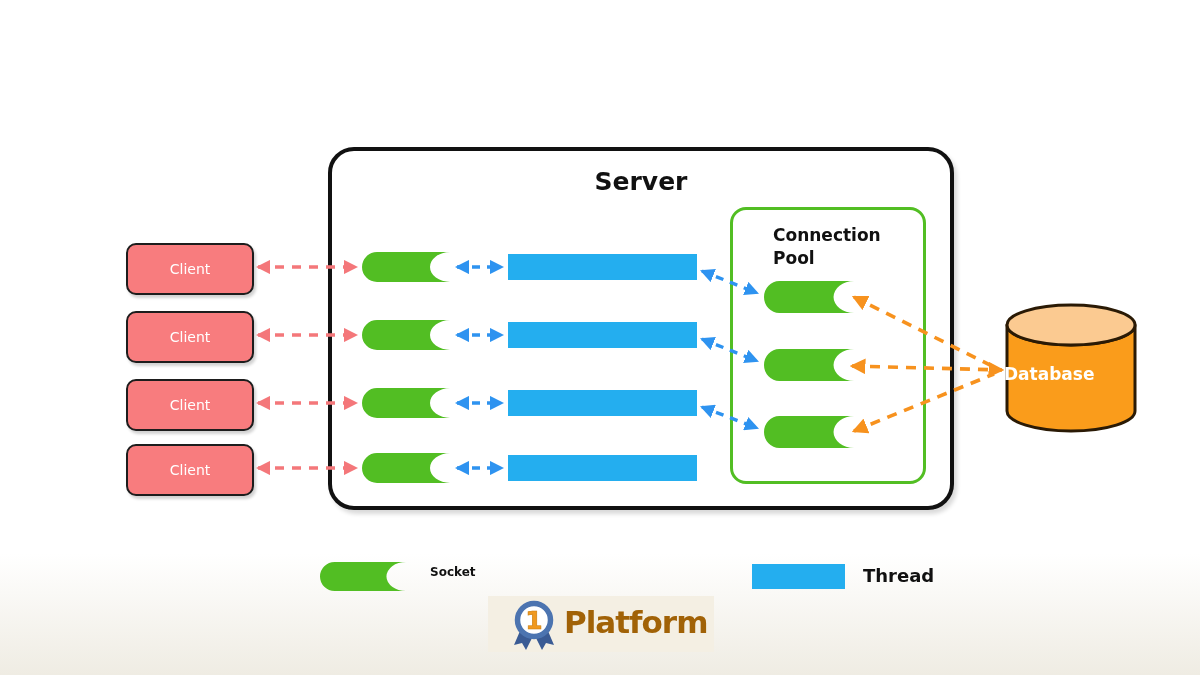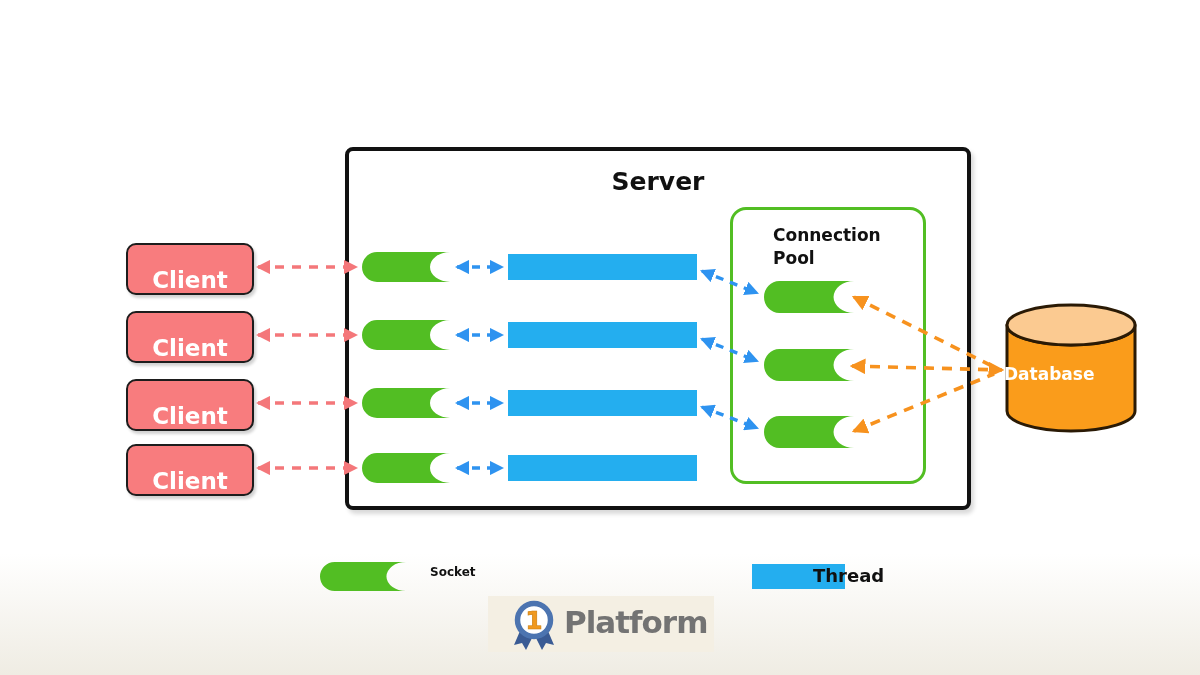--- a/index.html
+++ b/index.html
@@ -7,32 +7,31 @@
     position:relative; width:1200px; height:675px; overflow:hidden;
     background:linear-gradient(180deg,#ffffff 0%,#ffffff 82%,#efece3 100%);
     font-family:"DejaVu Sans", sans-serif;
   }
   .node-label { font-weight:bold; }
 
   
   .client {
     position:absolute; left:126px; width:124px; height:48px;
     background:#F87C7E; border:2px solid #1d1d1d; border-radius:10px;
-    color:#ffffff; font-weight:bold; font-size:23px;
-    display:flex; align-items:flex-end; justify-content:center;
+    color:#ffffff; font-weight:normal; font-size:14px;
+    display:flex; align-items:center; justify-content:center;
     box-shadow:2px 3px 3px rgba(0,0,0,.18);
   }
   .client.r1{top:243px} .client.r2{top:311px} .client.r3{top:379px} .client.r4{top:444px}
 
   
   .server-box {
     position:absolute; left:328px; top:147px; width:618px; height:355px;
-    background:#ffffff; border:4px solid #111; border-radius:8px;
+    background:#ffffff; border:4px solid #111; border-radius:26px;
     box-shadow:3px 4px 4px rgba(0,0,0,.15);
-    margin-left:17px;
   }
   .server-title {
     position:absolute; left:0; top:16px; width:100%;
     text-align:center; font-size:25px; font-weight:bold; color:#111;
   }
 
   
   .pool-box {
     position:absolute; left:730px; top:207px; width:168px; height:271px;
     border:3.5px solid #52BE23; border-radius:16px; background:transparent;padding-left:22px;
@@ -60,31 +59,31 @@
     color:#ffffff; font-size:17px; font-weight:bold;
   }
 
   
   .overlay { position:absolute; left:0; top:0; pointer-events:none; }
 
   
   .legend-sock { left:320px; top:562px; width:86px; height:29px; }
   .legend-sock-label { position:absolute; left:430px; top:565px; font-size:12px; font-weight:bold; color:#111; }
   .legend-thread { position:absolute; left:752px; top:564px; width:93px; height:25px; background:#24AEEF; }
-  .legend-thread-label { position:absolute; left:813px; top:565px; font-size:18px; font-weight:bold; color:#111; }
+  .legend-thread-label { position:absolute; left:863px; top:565px; font-size:18px; font-weight:bold; color:#111; }
 
   
   .logo-box {
     position:absolute; left:488px; top:596px; width:226px; height:56px;
     background:#F4EFE3;
   }
   .logo-icon { position:absolute; left:21px; top:3px; width:50px; height:52px; }
   .logo-text {
     position:absolute; left:76px; top:8px;
-    font-size:31px; font-weight:bold; color:#737373; letter-spacing:-1px;
+    font-size:31px; font-weight:bold; color:#a16207; letter-spacing:-1px;
   }
 </style>
 </head>
 <body>
 
 <div class="canvas">
 
   <div class="client r1">
       <span>Client</span>
     </div>

